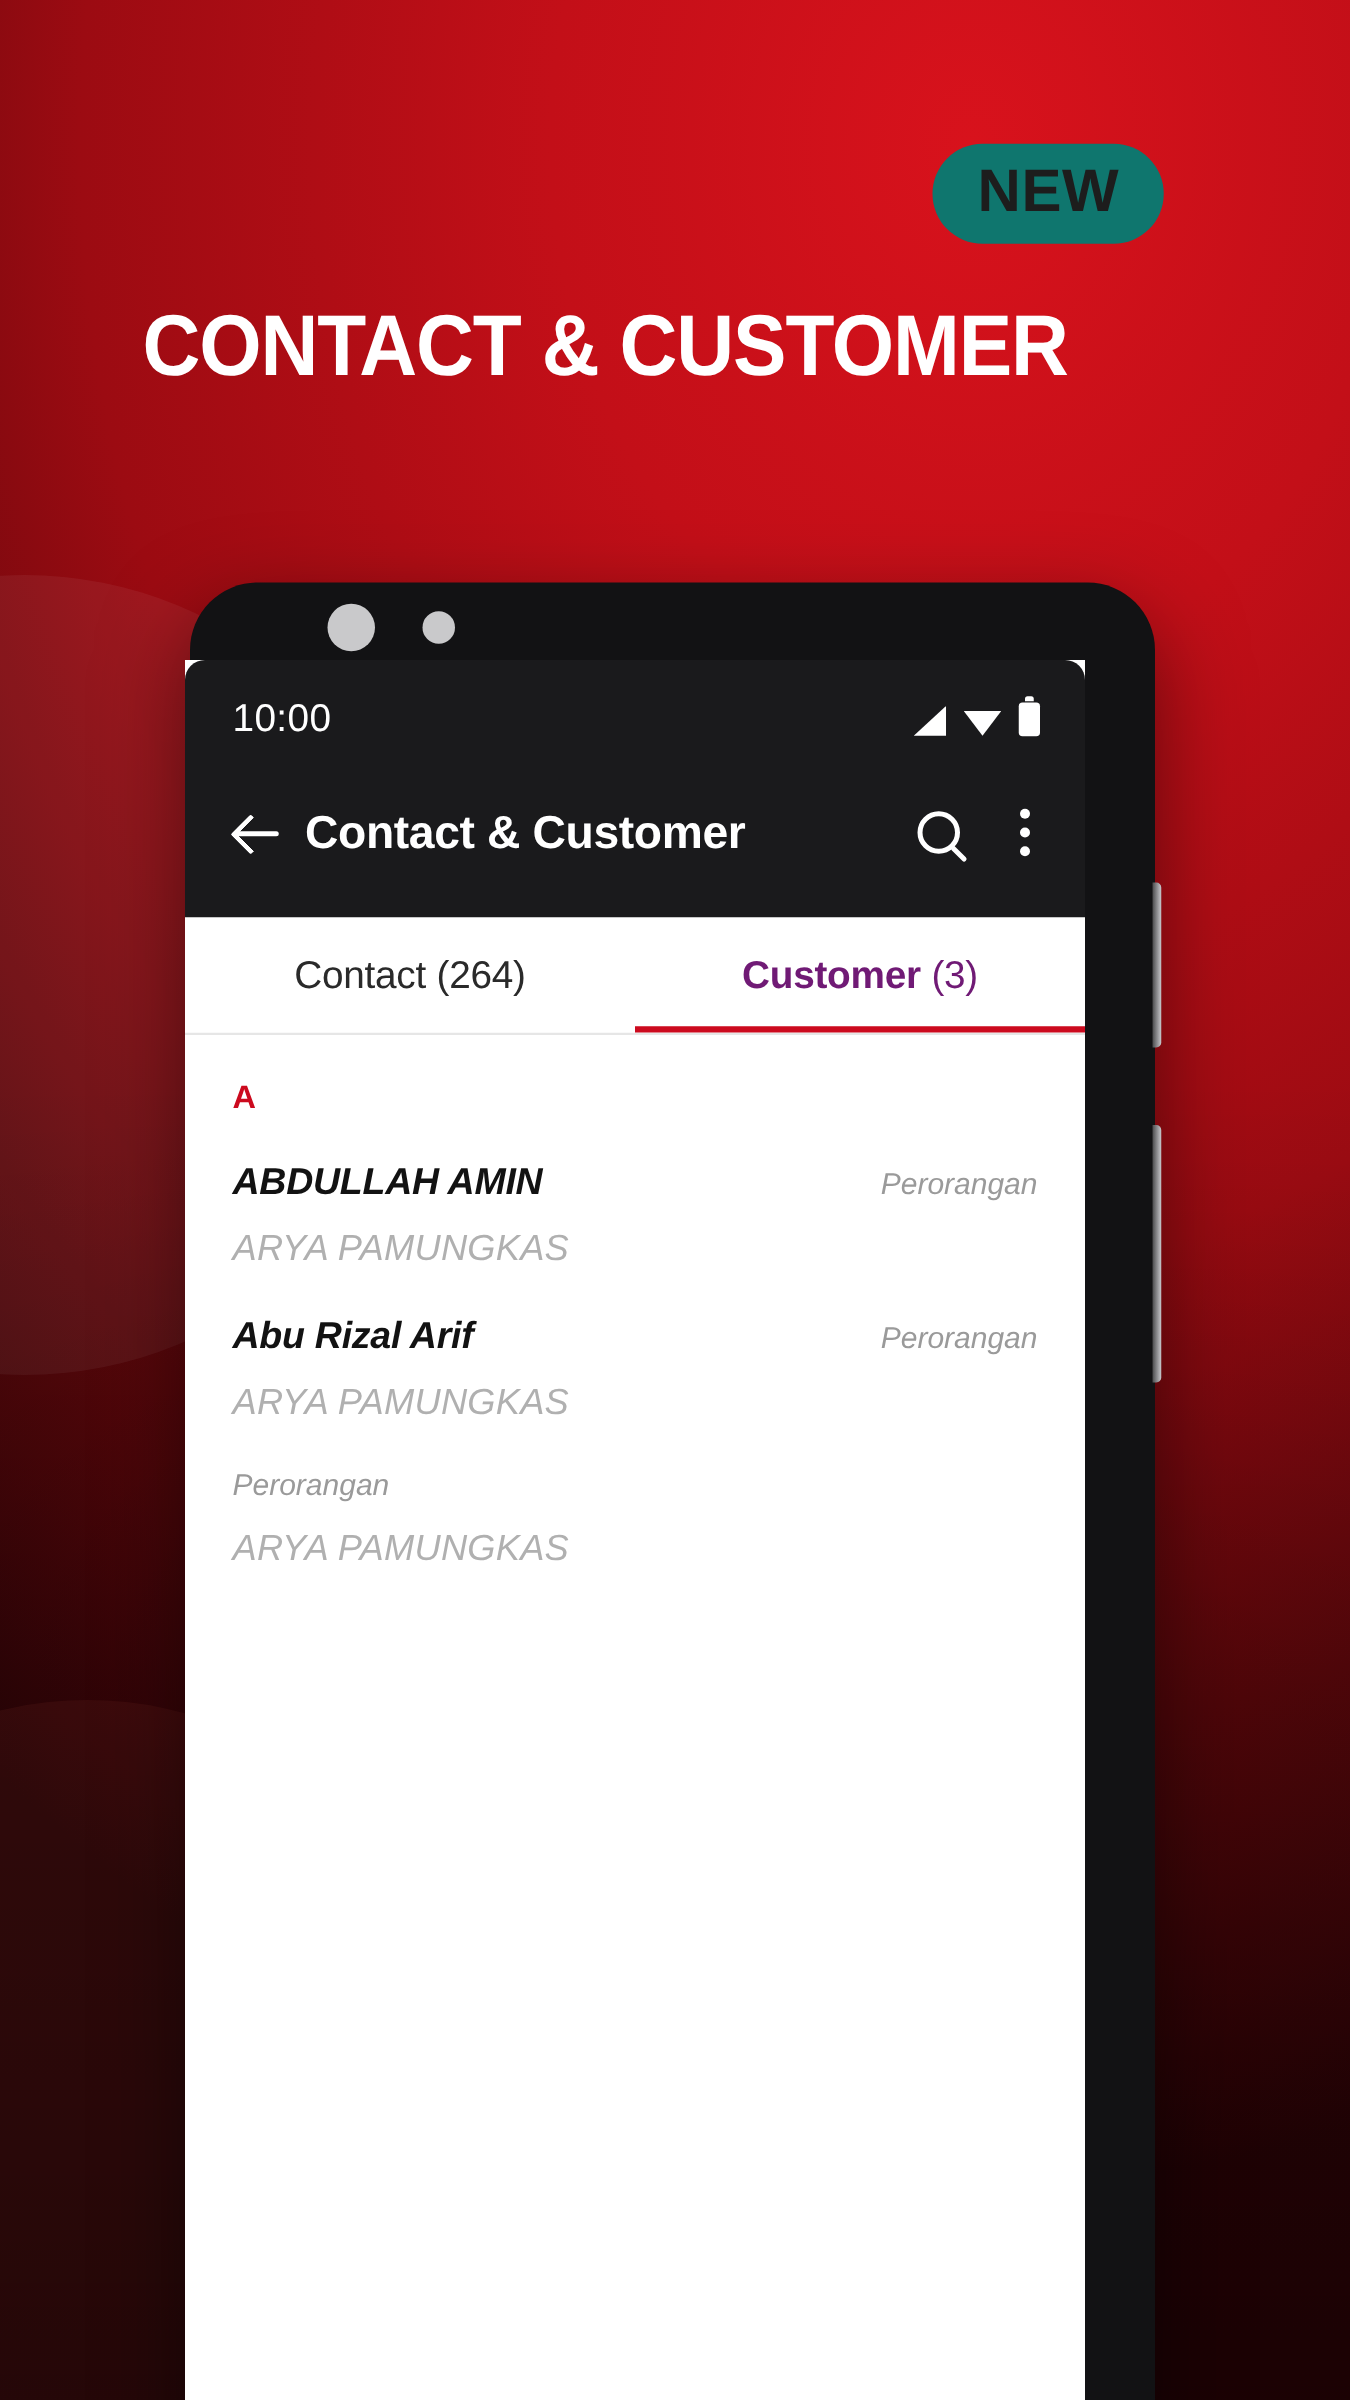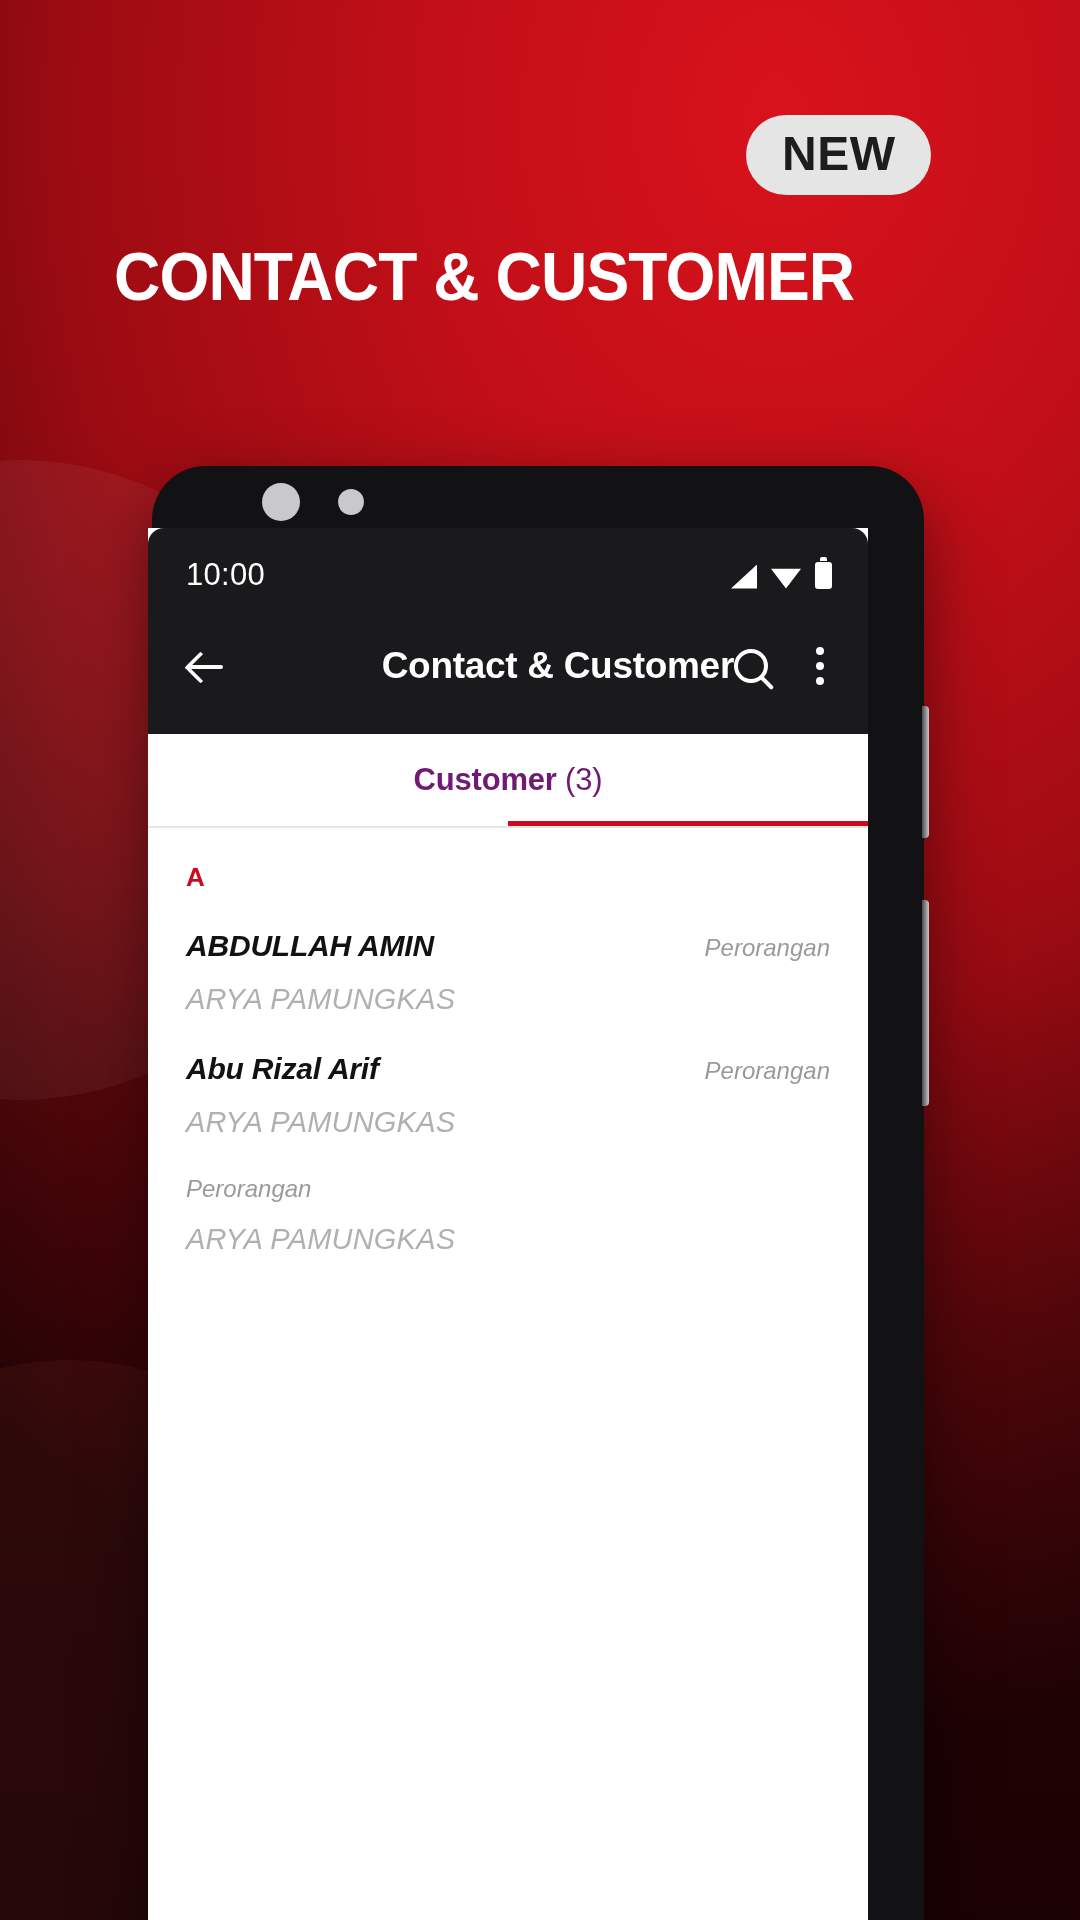--- a/index.html
+++ b/index.html
@@ -35,21 +35,21 @@
   .vignette {
     position:absolute; inset:0;
     background:linear-gradient(180deg, rgba(0,0,0,0) 45%, rgba(0,0,0,.35) 100%);
   }
 
   
   .new-badge {
     position:absolute;
     left:746px; top:115px;
     padding:15px 36px 17px;
-    background:#e5e5e5;
+    background:#0f766e;
     border-radius:44px;
     font-size:48px;
     font-weight:bold;
     letter-spacing:.5px;
     color:#1d1d1d;
     line-height:1;
   }
 
   
   .headline {
@@ -104,21 +104,20 @@
     overflow:hidden;
   }
 
   
   .dark-top {
     background:#1a1a1c;
     border-radius:16px 16px 0 0;
     padding-top:16px;
     height:206px;
     position:relative;
-    text-align:right;
   }
   .statusbar {
     height:62px;
     display:flex; align-items:center; justify-content:space-between;
     padding:0 36px 0 38px;
   }
   .clock { color:#fff; font-size:31px; letter-spacing:.3px; }
   .sysicons { display:flex; align-items:flex-end; gap:14px; }
   .ic-signal { width:26px; height:24px; background:#fff; clip-path:polygon(100% 0,100% 100%,0 100%); }
   .ic-wifi   { width:30px; height:24px; background:#fff; clip-path:polygon(0 18%,100% 18%,50% 100%); border-radius:3px 3px 0 0;}
@@ -230,20 +229,23 @@
           <div class="ic-more">
               <i></i>
               <i></i>
               <i></i>
             </div>
         </div>
       </div>
     </div>
 
     <div class="tabs">
+      <div class="tab">
+        <span>Contact</span>&nbsp;<span class="cnt">(264)</span>
+      </div>
       <div class="tab active">
         <span>Customer</span>&nbsp;<span class="cnt">(3)</span>
       </div>
       <div class="tab-underline"></div>
     </div>
     <div class="tabs-divider"></div>
 
     <div class="list">
       <div class="section-letter">A</div>
 

